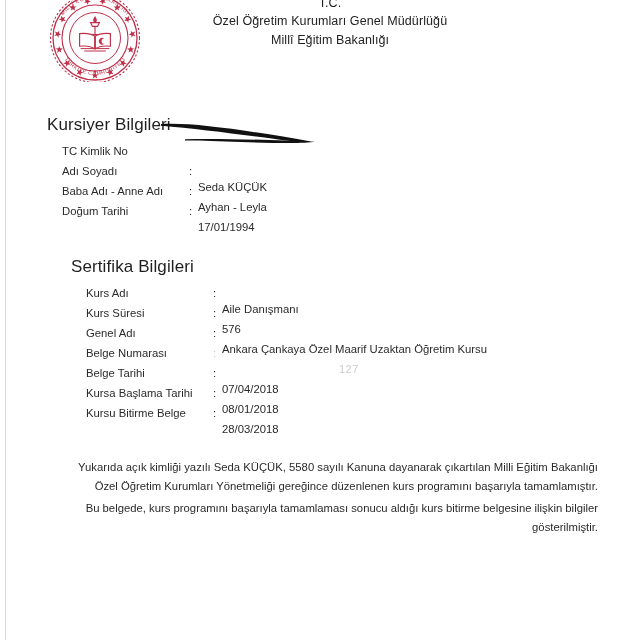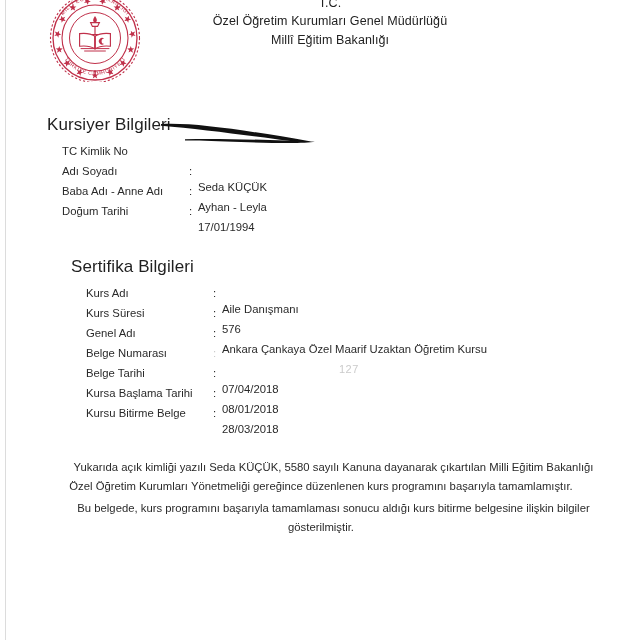--- a/index.html
+++ b/index.html
@@ -123,21 +123,21 @@
 
   
   .body-text {
     position: absolute;
     left: 44px;
     top: 458px;
     width: 554px;
     font-size: 11.3px;
     line-height: 19px;
     color: #2a2a2a;
-    text-align: center;
+    text-align: right;
   }
   .body-text p {
     margin: 0 0 3px 0;
     text-indent: 25px;
   }
 </style>
 </head>
 <body>
 
 <div class="page">

